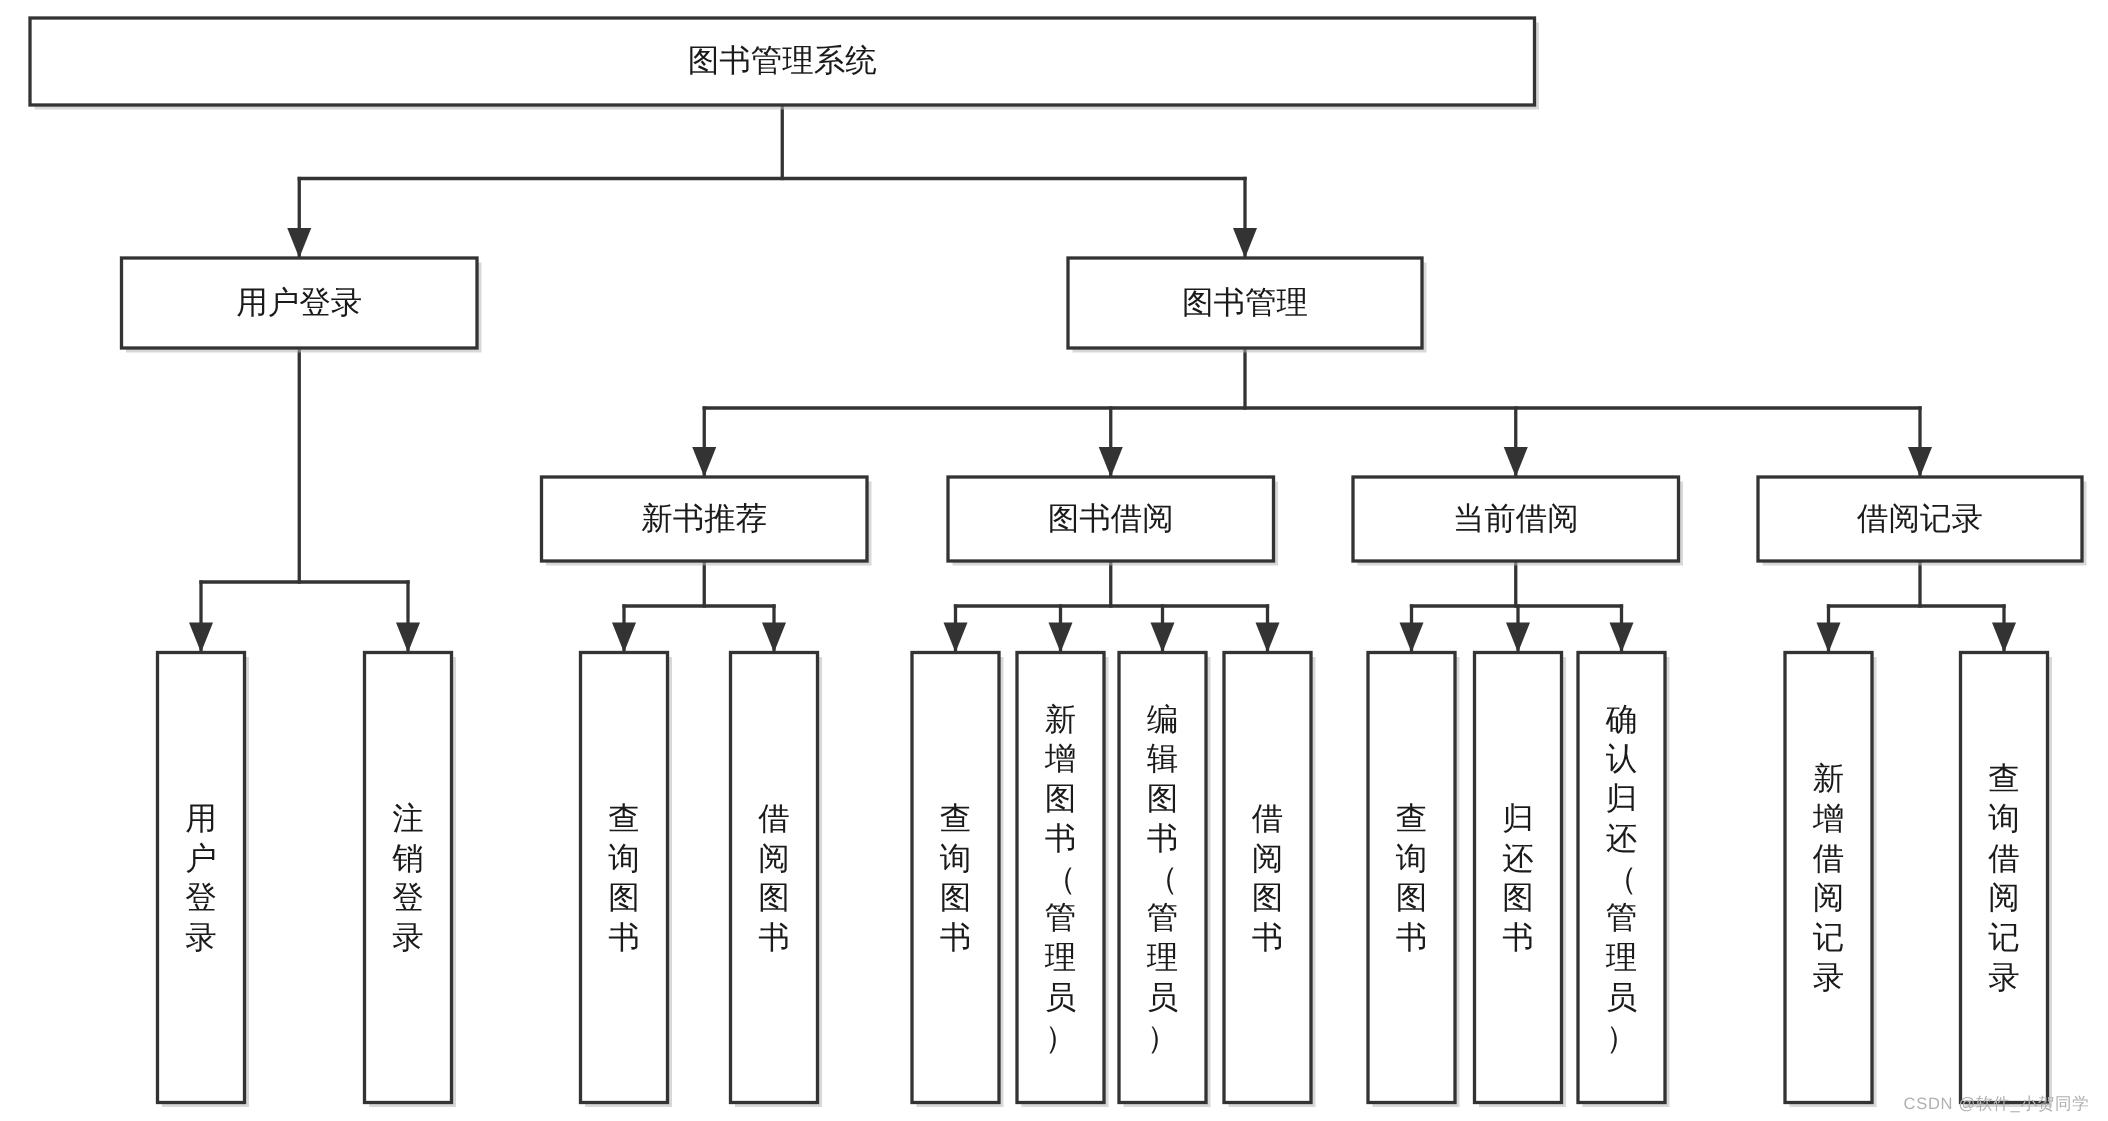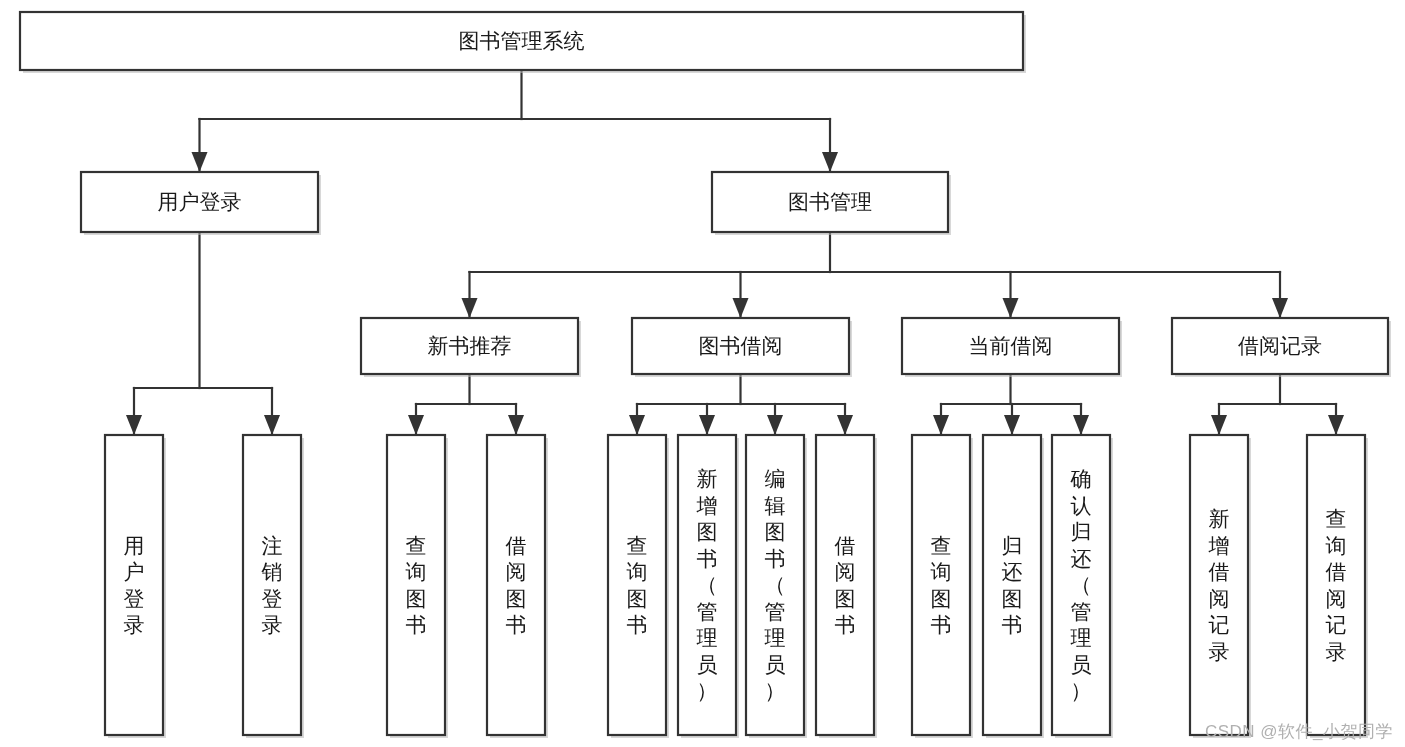--- a/index.html
+++ b/index.html
@@ -55,21 +55,21 @@
     font-family: "Liberation Sans", "DejaVu Sans", sans-serif;
     font-size: 21px;
     fill: #1a1a1a;
     text-anchor: middle;
   }
   .watermark {
     position: absolute;
     right: 12px;
     bottom: 4px;
     font-family: "Liberation Sans", "DejaVu Sans", sans-serif;
-    font-size: 17px;
+    font-size: 11px;
     color: #b0b0b0;
     letter-spacing: 0.5px;
     white-space: nowrap;
     user-select: none;
   }
 </style>
 </head>
 <body>
 
 <div id="diagram-root">

